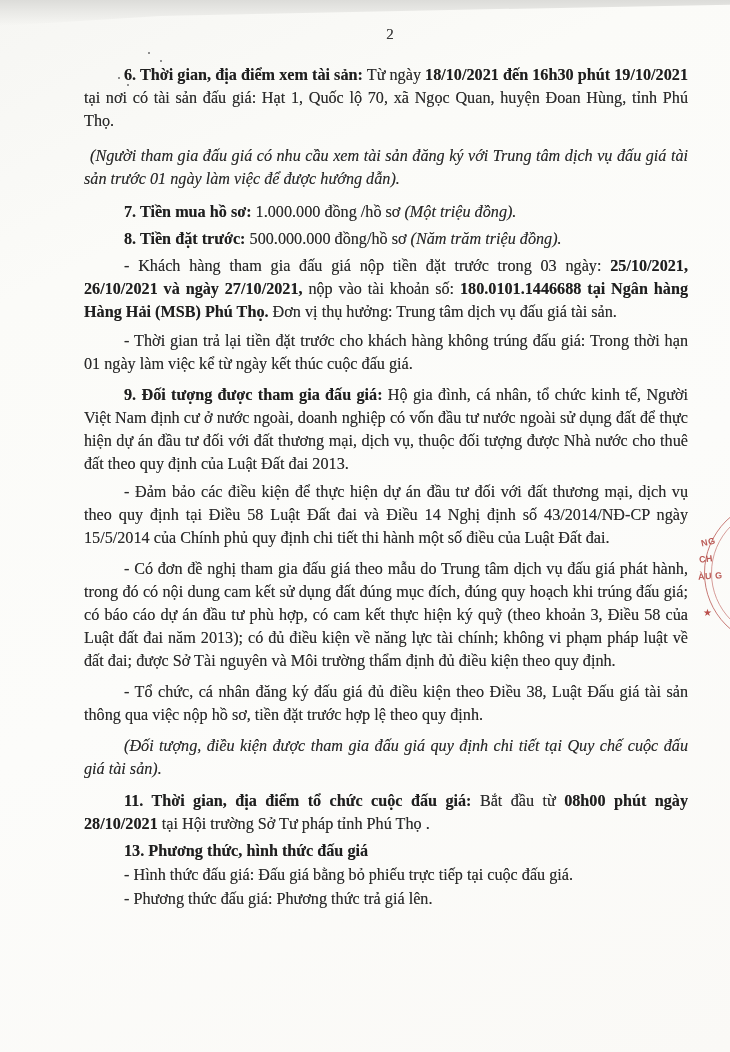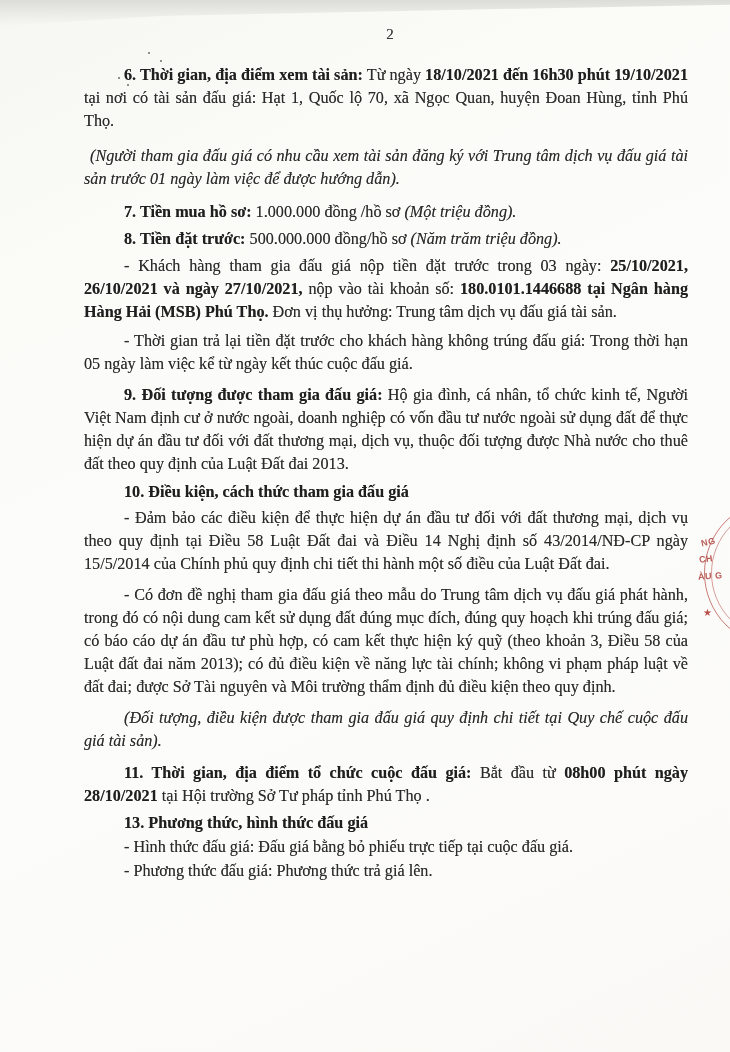--- a/index.html
+++ b/index.html
@@ -75,30 +75,30 @@
 
     <p class="note mb10" data-name="paragraph-view-note"><span data-name="view-note-text">(Người tham gia đấu giá có nhu cầu xem tài sản đăng ký với Trung tâm dịch vụ đấu giá tài sản trước 01 ngày làm việc để được hướng dẫn).</span></p>
 
     <p class="mb4" data-name="paragraph-section-7"><span class="b" data-name="section-7-label">7. Tiền mua hồ sơ:</span><span data-name="section-7-value"> 1.000.000 đồng /hồ sơ </span><span class="i" data-name="section-7-note">(Một triệu đồng).</span></p>
 
     <p class="mb4" data-name="paragraph-section-8"><span class="b" data-name="section-8-label">8. Tiền đặt trước:</span><span data-name="section-8-value"> 500.000.000 đồng/hồ sơ </span><span class="i" data-name="section-8-note">(Năm trăm triệu đồng).</span></p>
 
     <p class="mb6" data-name="paragraph-deposit"><span data-name="deposit-text-1">- Khách hàng tham gia đấu giá nộp tiền đặt trước trong 03 ngày: </span><span class="b" data-name="deposit-dates">25/10/2021, 26/10/2021 và ngày 27/10/2021,</span><span data-name="deposit-text-2"> nộp vào tài khoản số: </span><span class="b" data-name="deposit-account">180.0101.1446688 tại Ngân hàng Hàng Hải (MSB) Phú Thọ.</span><span data-name="deposit-text-3"> Đơn vị thụ hưởng: Trung tâm dịch vụ đấu giá tài sản.</span></p>
 
 
-    <p class="mb8" data-name="paragraph-refund"><span data-name="refund-text">- Thời gian trả lại tiền đặt trước cho khách hàng không trúng đấu giá: Trong thời hạn 05 ngày làm việc kể từ ngày kết thúc cuộc đấu giá.</span></p>
+    <p class="mb8" data-name="paragraph-refund"><span data-name="refund-text">- Thời gian trả lại tiền đặt trước cho khách hàng không trúng đấu giá: Trong thời hạn 01 ngày làm việc kể từ ngày kết thúc cuộc đấu giá.</span></p>
 
     <p class="mb5" data-name="paragraph-section-9"><span class="b" data-name="section-9-label">9. Đối tượng được tham gia đấu giá:</span><span data-name="section-9-text"> Hộ gia đình, cá nhân, tổ chức kinh tế, Người Việt Nam định cư ở nước ngoài, doanh nghiệp có vốn đầu tư nước ngoài sử dụng đất để thực hiện dự án đầu tư đối với đất thương mại, dịch vụ, thuộc đối tượng được Nhà nước cho thuê đất theo quy định của Luật Đất đai 2013.</span></p>
 
-    <p class="hdr mb3" data-name="heading-section-10">10. Điều kiện, cách thức tham gia đấu giá</p>
 
     <p class="mb8" data-name="paragraph-condition-1"><span data-name="condition-1-text">- Đảm bảo các điều kiện để thực hiện dự án đầu tư đối với đất thương mại, dịch vụ theo quy định tại Điều 58 Luật Đất đai và Điều 14 Nghị định số 43/2014/NĐ-CP ngày 15/5/2014 của Chính phủ quy định chi tiết thi hành một số điều của Luật Đất đai.</span></p>
 
     <p class="mb8" data-name="paragraph-condition-2"><span data-name="condition-2-text">- Có đơn đề nghị tham gia đấu giá theo mẫu do Trung tâm dịch vụ đấu giá phát hành, trong đó có nội dung cam kết sử dụng đất đúng mục đích, đúng quy hoạch khi trúng đấu giá; có báo cáo dự án đầu tư phù hợp, có cam kết thực hiện ký quỹ (theo khoản 3, Điều 58 của Luật đất đai năm 2013); có đủ điều kiện về năng lực tài chính; không vi phạm pháp luật về đất đai; được Sở Tài nguyên và Môi trường thẩm định đủ điều kiện theo quy định.</span></p>
 
+    <p class="mb8" data-name="paragraph-condition-3"><span data-name="condition-3-text">- Tổ chức, cá nhân đăng ký đấu giá đủ điều kiện theo Điều 38, Luật Đấu giá tài sản thông qua việc nộp hồ sơ, tiền đặt trước hợp lệ theo quy định.</span></p>
 
     <p class="note mb9" data-name="paragraph-rules-note"><span data-name="rules-note-text">(Đối tượng, điều kiện được tham gia đấu giá quy định chi tiết tại Quy chế cuộc đấu giá tài sản).</span></p>
 
     <p class="mb4" data-name="paragraph-section-11"><span class="b" data-name="section-11-label">11. Thời gian, địa điểm tổ chức cuộc đấu giá:</span><span data-name="section-11-pre"> Bắt đầu từ </span><span class="b" data-name="section-11-time">08h00 phút ngày 28/10/2021</span><span data-name="section-11-rest"> tại Hội trường Sở Tư pháp tỉnh Phú Thọ .</span></p>
 
     <p class="hdr mb1" data-name="heading-section-12">13. Phương thức, hình thức đấu giá</p>
 
     <p class="mb1" data-name="paragraph-auction-form"><span data-name="auction-form-text">- Hình thức đấu giá: Đấu giá bằng bỏ phiếu trực tiếp tại cuộc đấu giá.</span></p>
 
     <p data-name="paragraph-auction-method"><span data-name="auction-method-text">- Phương thức đấu giá: Phương thức trả giá lên.</span></p>

